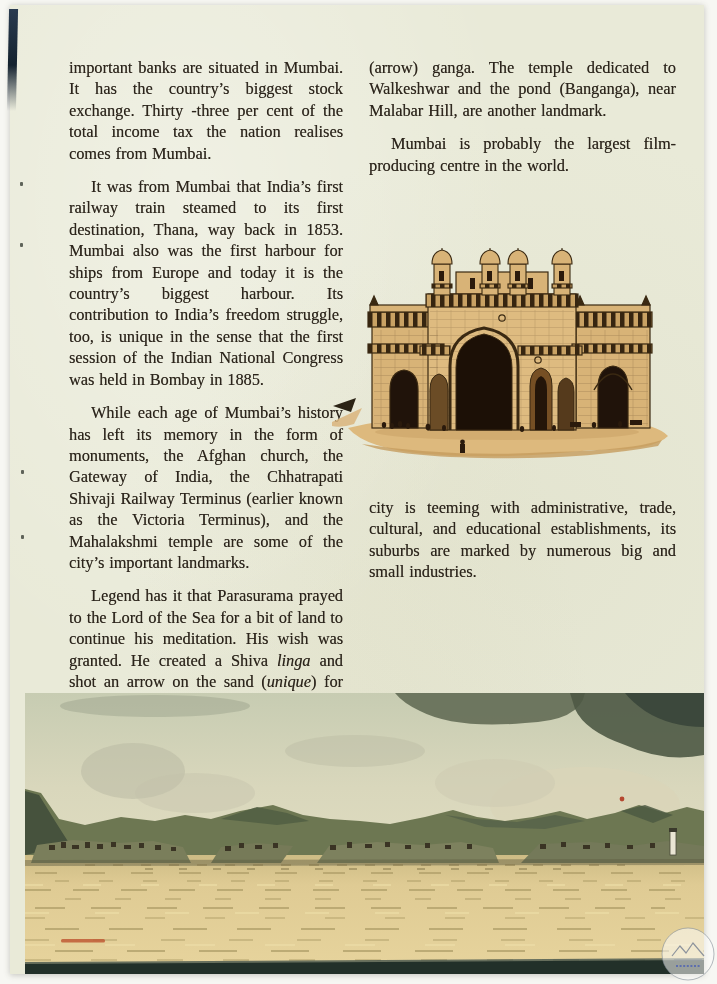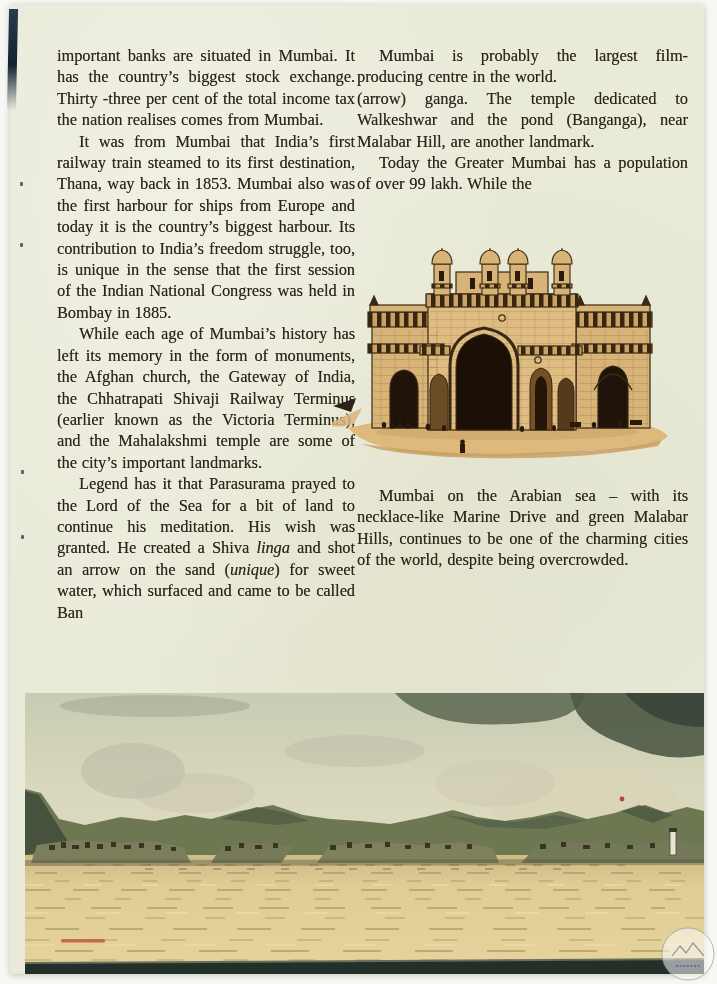--- a/index.html
+++ b/index.html
@@ -22,21 +22,21 @@
     position:absolute;left:-2px;top:4px;width:9px;height:102px;
     background:linear-gradient(180deg,#2a3b50 0%,#14222f 55%,rgba(18,32,46,0) 100%);
     transform:skewX(-1.2deg);
   }
   .staple{position:absolute;width:3px;height:4px;background:#3c4138;border-radius:1px;opacity:.8;}
   .col{position:absolute;}
   .col-left{left:47px;top:40px;width:298px;}
   .col-right-top{left:347px;top:40px;width:331px;}
   .col-right-bottom{left:347px;top:480px;width:331px;}
   .para{
-    margin:0;font-size:16.3px;line-height:21.4px;color:#2b241b;
+    margin:12px;font-size:16.3px;line-height:21.4px;color:#2b241b;
     text-align:justify;word-spacing:.05em;
     text-shadow:.25px 0 0 rgba(43,36,27,.55);
   }
   .indent{text-indent:22px;}
   .para em{font-style:italic;font-family:Liberation Serif, serif;}
   .gateway{position:absolute;left:322px;top:243px;width:352px;height:218px;}
   .panorama{position:absolute;left:15px;top:688px;width:679px;height:281px;display:block;}
   .watermark{position:absolute;left:650px;top:921px;width:56px;height:56px;}
   .watermark svg{width:56px;height:56px;display:block;}
 </style>
@@ -52,23 +52,22 @@
   <div class="staple" style="left:11px;top:530px;"></div>
 
   <div class="col col-left">
     <p class="para">important banks are situated in Mumbai. It has the country’s biggest stock exchange. Thirty -three per cent of the total income tax the nation realises comes from Mumbai.</p>
     <p class="para indent">It was from Mumbai that India’s first railway train steamed to its first destination, Thana, way back in 1853. Mumbai also was the first harbour for ships from Europe and today it is the country’s biggest harbour. Its contribution to India’s freedom struggle, too, is unique in the sense that the first session of the Indian National Congress was held in Bombay in 1885.</p>
     <p class="para indent">While each age of Mumbai’s history has left its memory in the form of monuments, the Afghan church, the Gateway of India, the Chhatrapati Shivaji Railway Terminus (earlier known as the Victoria Terminus), and the Mahalakshmi temple are some of the city’s important landmarks.</p>
     <p class="para indent"><span>Legend has it that Parasurama prayed to the Lord of the Sea for a bit of land to continue his meditation. His wish was granted. He created a Shiva </span><em>linga</em><span> and shot an arrow on the sand (</span><em>unique</em><span>) for sweet water, which surfaced and came to be called Ban</span></p>
   </div>
 
   <div class="col col-right-top">
+    <p class="para">(arrow) ganga. The temple dedicated to Walkeshwar and the pond (Banganga), near Malabar Hill, are another landmark.</p>
     <p class="para indent">Mumbai is probably the largest film-producing centre in the world.</p>
-    <p class="para">(arrow) ganga. The temple dedicated to Walkeshwar and the pond (Banganga), near Malabar Hill, are another landmark.</p>
-    <p class="para indent">Today the Greater Mumbai has a population of over 99 lakh. While the</p>
   </div>
 
   <svg class="gateway" viewBox="0 0 352 218">
     <defs>
       <pattern id="chk" width="9" height="7" patternUnits="userSpaceOnUse">
         <rect width="9" height="7" fill="#c9a264"></rect>
         <rect width="4.5" height="7" fill="#362510"></rect>
       </pattern>
       <pattern id="stone" width="14" height="8" patternUnits="userSpaceOnUse">
         <path d="M0,7.5 H14 M7,0 V8" stroke="#6b5130" stroke-width="0.5" fill="none"></path>
@@ -170,21 +169,21 @@
       <rect x="128" y="196" width="5" height="9"></rect>
         <circle cx="130.5" cy="194" r="2.4"></circle>
     </g>
     <g>
       <path d="M1,158 L24,150 L19,164 Z" fill="#2b2315"></path>
       <path d="M0,174 L30,160 L22,176 Q10,180 0,178 Z" fill="#d9b47c" opacity="0.85"></path>
     </g>
   </svg>
 
   <div class="col col-right-bottom">
-    <p class="para indent">Mumbai on the Arabian sea – with its necklace-like Marine Drive and green Malabar Hills, continues to be one of the charming cities of the world, despite being overcrowded.</p>
+    <p class="para">city is teeming with administrative, trade, cultural, and educational establishments, its suburbs are marked by numerous big and small industries.</p>
   </div>
 
   <svg class="panorama" viewBox="0 0 679 281" preserveAspectRatio="none">
     <defs>
       <linearGradient id="skyg" x1="0" y1="0" x2="0" y2="1">
         <stop offset="0" stop-color="#c7ccb2"></stop>
         <stop offset="0.55" stop-color="#d9d7bc"></stop>
         <stop offset="1" stop-color="#dfdcc0"></stop>
       </linearGradient>
       <linearGradient id="waterg" x1="0" y1="0" x2="0" y2="1">

